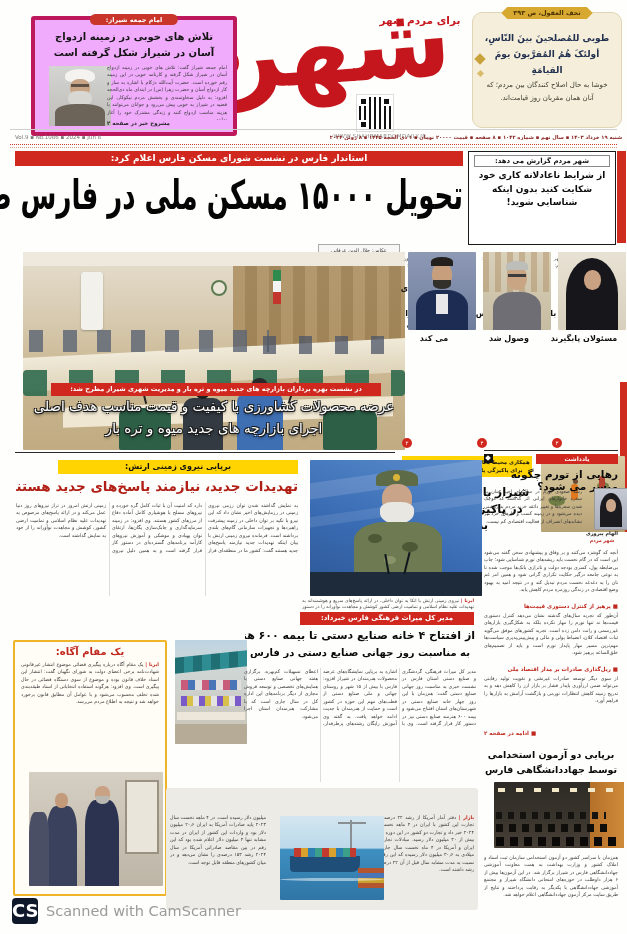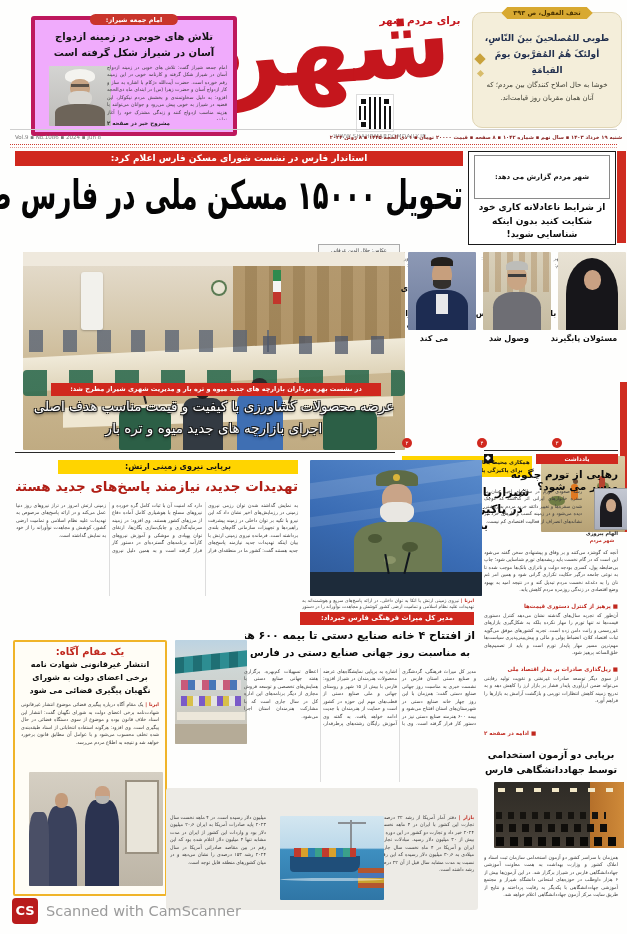--- a/index.html
+++ b/index.html
@@ -63,21 +63,21 @@
   <div class="a" style="left:10px;top:144px;width:607px;border-top:1.5px dotted #cf3a2e;"></div>
   <div class="a" style="left:10px;top:147px;width:607px;border-top:1px dotted #e09a93;"></div>
 
   <div class="a c" style="left:15px;top:151px;width:448px;height:15px;background:#d0281e;color:#fff;font-size:9px;font-weight:bold;line-height:15px;">استاندار فارس در نشست شورای مسکن فارس اعلام کرد:</div>
 
   <div class="a c" style="left:15px;top:172px;width:448px;height:68px;overflow:visible;">
     <span style="display:inline-block;font-size:26px;font-weight:bold;color:#050505;letter-spacing:-1px;white-space:nowrap;transform:scaleY(1.55);transform-origin:top center;">تحویل ۱۵۰۰۰ مسکن ملی در فارس طی شهریور</span>
   </div>
 
   <div class="a" style="left:468px;top:151px;width:146px;height:92px;border:1.5px solid #1a1a1a;background:#fff;">
-    <div class="c" style="margin:3px 5px 2px;border:1px solid #8a8a8a;font-size:7px;font-weight:bold;color:#111;padding:17px 0;">شهر مردم گزارش می دهد:</div>
+    <div class="c" style="margin:3px 5px 2px;border:1px solid #8a8a8a;font-size:7px;font-weight:bold;color:#111;padding:1px 0;">شهر مردم گزارش می دهد:</div>
     <div class="c" style="margin:2px 4px;font-size:9px;font-weight:bold;color:#0d0d0d;line-height:1.5;">از شرایط ناعادلانه کاری خود شکایت کنید بدون اینکه شناسایی شوید!</div>
   </div>
   <div class="a" style="left:617px;top:151px;width:9px;height:92px;background:#cf2c20;"></div>
 
   <div class="a c" style="left:318px;top:244px;width:80px;height:11px;border:1px solid #aaa;background:#f7f7f5;font-size:5px;line-height:11px;color:#333;">عکاس: جلال الدین عرفانی</div>
 
   <div class="photo" style="left:15px;top:252px;width:382px;height:198px;background:linear-gradient(180deg,#e6ded0 0%,#d6c9ae 35%,#cbb893 60%,#c0ab82 100%);">
     <div class="s" style="left:210px;top:0;width:172px;height:120px;background:repeating-linear-gradient(90deg,#ab8d5e 0 12px,#97794a 12px 24px);opacity:.85;"></div>
     <div class="s" style="left:0;top:0;width:382px;height:14px;background:#efe9dd;"></div>
     <div class="s" style="left:58px;top:20px;width:22px;height:58px;background:#f2f1ec;border-radius:3px;box-shadow:0 1px 2px rgba(0,0,0,.25);"></div>
@@ -218,21 +218,20 @@
     <div class="s" style="left:0;top:14px;width:72px;height:16px;background:repeating-linear-gradient(90deg,#1f6f74 0 9px,#2d8d92 9px 18px);transform:skewY(-6deg);"></div>
     <div class="s" style="left:6px;top:40px;width:60px;height:10px;background:repeating-linear-gradient(90deg,#c85a7a 0 7px,#4a76b8 7px 14px,#e3dede 14px 21px);"></div>
     <div class="s" style="left:6px;top:56px;width:60px;height:10px;background:repeating-linear-gradient(90deg,#7a5ac8 0 6px,#d8c04a 6px 12px,#e3e3e3 12px 18px);"></div>
     <div class="s" style="left:2px;top:72px;width:68px;height:8px;background:#ece7da;"></div>
     <div class="s" style="left:0;top:84px;width:72px;height:20px;background:#b5ab97;"></div>
   </div>
   <div class="a j smalltxt clip" style="left:244px;top:668px;width:232px;height:114px;column-count:3;column-gap:5px;column-rule:0.5px solid #ddd;">مدیر کل میراث فرهنگی، گردشگری و صنایع دستی استان فارس در نشست خبری به مناسبت روز جهانی صنایع دستی گفت: هم‌زمان با این روز چهار خانه صنایع دستی در شهرستان‌های استان افتتاح می‌شود و بیمه ۶۰۰ هنرمند صنایع دستی نیز در دستور کار قرار گرفته است. وی با اشاره به برپایی نمایشگاه‌های عرضه محصولات هنرمندان در شیراز افزود: فارس با بیش از ۱۵ شهر و روستای جهانی و ملی صنایع دستی از قطب‌های مهم این حوزه در کشور است و حمایت از هنرمندان با جدیت ادامه خواهد یافت. به گفته وی آموزش رایگان رشته‌های پرطرفدار، اعطای تسهیلات کم‌بهره، برگزاری هفته جهانی صنایع دستی با همایش‌های تخصصی و توسعه فروش مجازی از دیگر برنامه‌های این اداره کل در سال جاری است که با مشارکت هنرمندان استان اجرا می‌شود.</div>
 
   <div class="a" style="left:13px;top:640px;width:150px;height:252px;border:2px solid #f0b429;background:#fffdf6;border-radius:2px;">
     <div class="c" style="margin-top:4px;font-size:10px;font-weight:bold;color:#c0281e;">یک مقام آگاه:</div>
-    <div class="c" style="margin:2px 5px 0;font-size:8px;font-weight:bold;color:#0d0d0d;line-height:1.6;">انتشار غیرقانونی شهادت نامه برخی اعضای دولت به شورای نگهبان پیگیری قضائی می شود</div>
     <div class="j clip" style="margin:4px 6px 0;height:62px;font-size:4.8px;line-height:1.55;color:#3c3c3c;">
       <span class="redlead" style="font-size:4.8px;">ایرنا |</span>
       <span>یک مقام آگاه درباره پیگیری قضائی موضوع انتشار غیرقانونی شهادت‌نامه برخی اعضای دولت به شورای نگهبان گفت: انتشار این اسناد خلاف قانون بوده و موضوع از سوی دستگاه قضائی در حال پیگیری است. وی افزود: هرگونه استفاده انتخاباتی از اسناد طبقه‌بندی شده تخلف محسوب می‌شود و با عوامل آن مطابق قانون برخورد خواهد شد و نتیجه به اطلاع مردم می‌رسد.</span>
     </div>
     <div class="photo" style="left:6px;top:130px;width:134px;height:114px;background:linear-gradient(180deg,#d5cfc3,#bdb5a6);">
       <div class="s" style="left:96px;top:8px;width:30px;height:70px;background:#e9e5da;border:2px solid #9a9181;"></div>
       <div class="s" style="left:56px;top:28px;width:34px;height:86px;background:#2b3350;border-radius:30% 30% 0 0;"></div>
       <div class="s" style="left:66px;top:14px;width:15px;height:17px;background:#c9a183;border-radius:45%;"></div>
       <div class="s" style="left:67px;top:24px;width:13px;height:8px;background:#b9b7b2;border-radius:0 0 50% 50%;"></div>
       <div class="s" style="left:18px;top:34px;width:30px;height:80px;background:#3a415c;border-radius:30% 30% 0 0;"></div>
@@ -250,16 +249,16 @@
       <div class="s" style="left:70px;top:4px;width:2px;height:30px;background:#8a8f94;"></div>
       <div class="s" style="left:58px;top:6px;width:28px;height:2px;background:#8a8f94;"></div>
       <div class="s" style="left:10px;top:40px;width:70px;height:16px;background:#1f4e79;border-radius:0 0 8px 4px;"></div>
       <div class="s" style="left:14px;top:32px;width:62px;height:9px;background:repeating-linear-gradient(90deg,#c23b2e 0 7px,#d8a02c 7px 14px,#2c7fb0 14px 21px,#3aa08a 21px 28px);"></div>
       <div class="s" style="left:78px;top:52px;width:26px;height:20px;background:repeating-linear-gradient(0deg,#b3562f 0 5px,#c9a12e 5px 10px,#4a76b8 10px 15px);"></div>
       <div class="s" style="left:0;top:62px;width:104px;height:3px;background:rgba(255,255,255,.5);border-radius:50%;"></div>
     </div>
     <div class="a j clip" style="left:4px;top:26px;width:96px;height:90px;font-size:4.8px;line-height:1.55;color:#3c3c3c;">میلیون دلار رسیده است. در ۴ ماهه نخست سال ۲۰۲۳ پایه صادرات آمریکا به ایران ۲۰٫۶ میلیون دلار بود و واردات این کشور از ایران در مدت مشابه تنها ۴ میلیون دلار اعلام شده بود که این رقم در بین مقاصد صادراتی آمریکا در سال ۲۰۲۴ رشد ۱۵۳ درصدی را نشان می‌دهد و در میان کشورهای منطقه قابل توجه است.</div>
   </div>
 
-  <div class="a c" style="left:12px;top:898px;width:26px;height:26px;background:#b91c1c;border-radius:4px;color:#fff;font-size:13px;font-weight:bold;line-height:26px;direction:ltr;">CS</div>
+  <div class="a c" style="left:12px;top:898px;width:26px;height:26px;background:#0f172a;border-radius:4px;color:#fff;font-size:18px;font-weight:bold;line-height:26px;direction:ltr;">CS</div>
   <div class="a" style="left:46px;top:903px;font-size:14.5px;color:#9b9b9b;direction:ltr;">Scanned with CamScanner</div>
 
 </div>
 
 </body></html>

